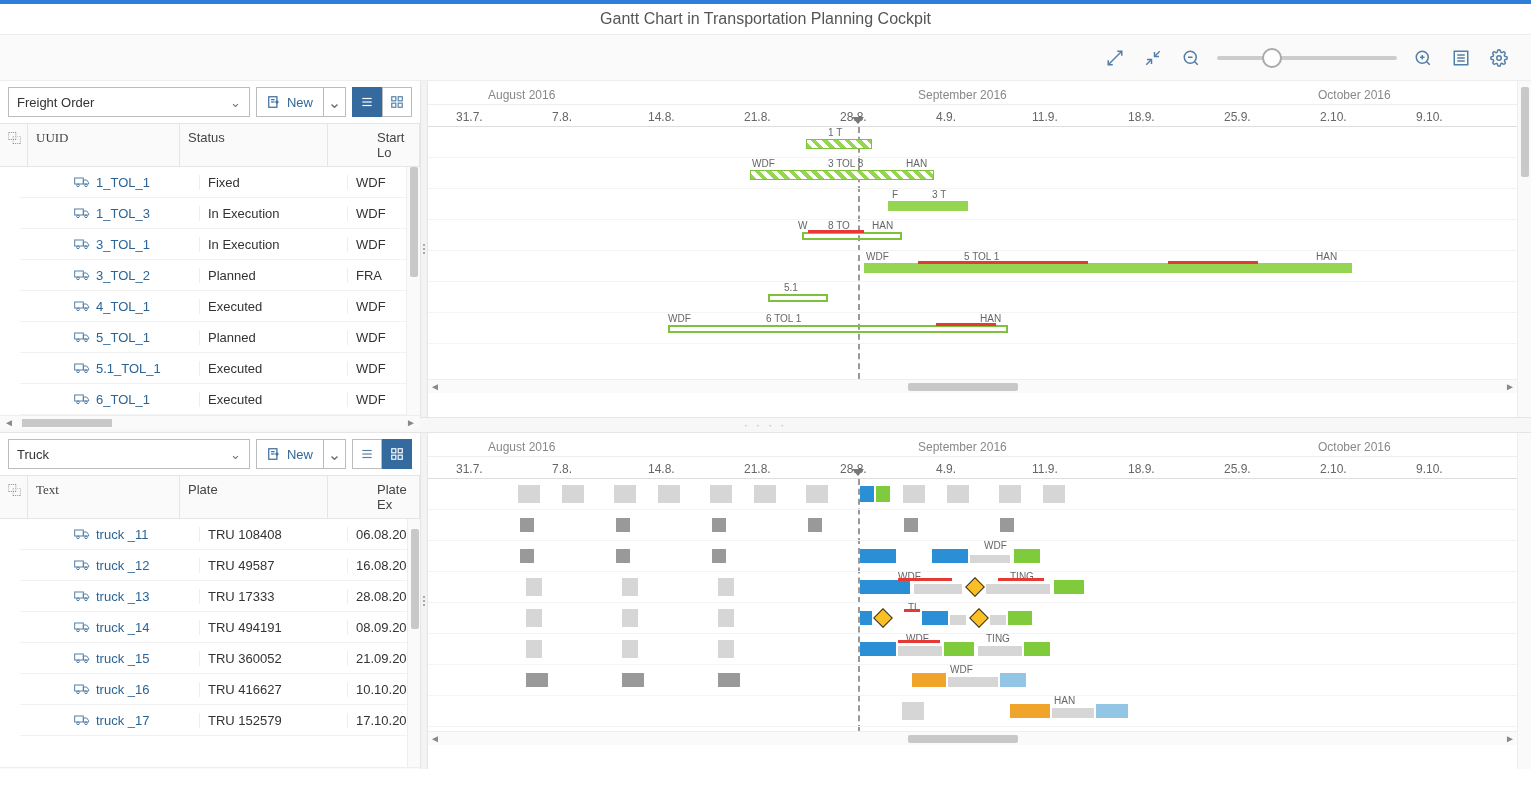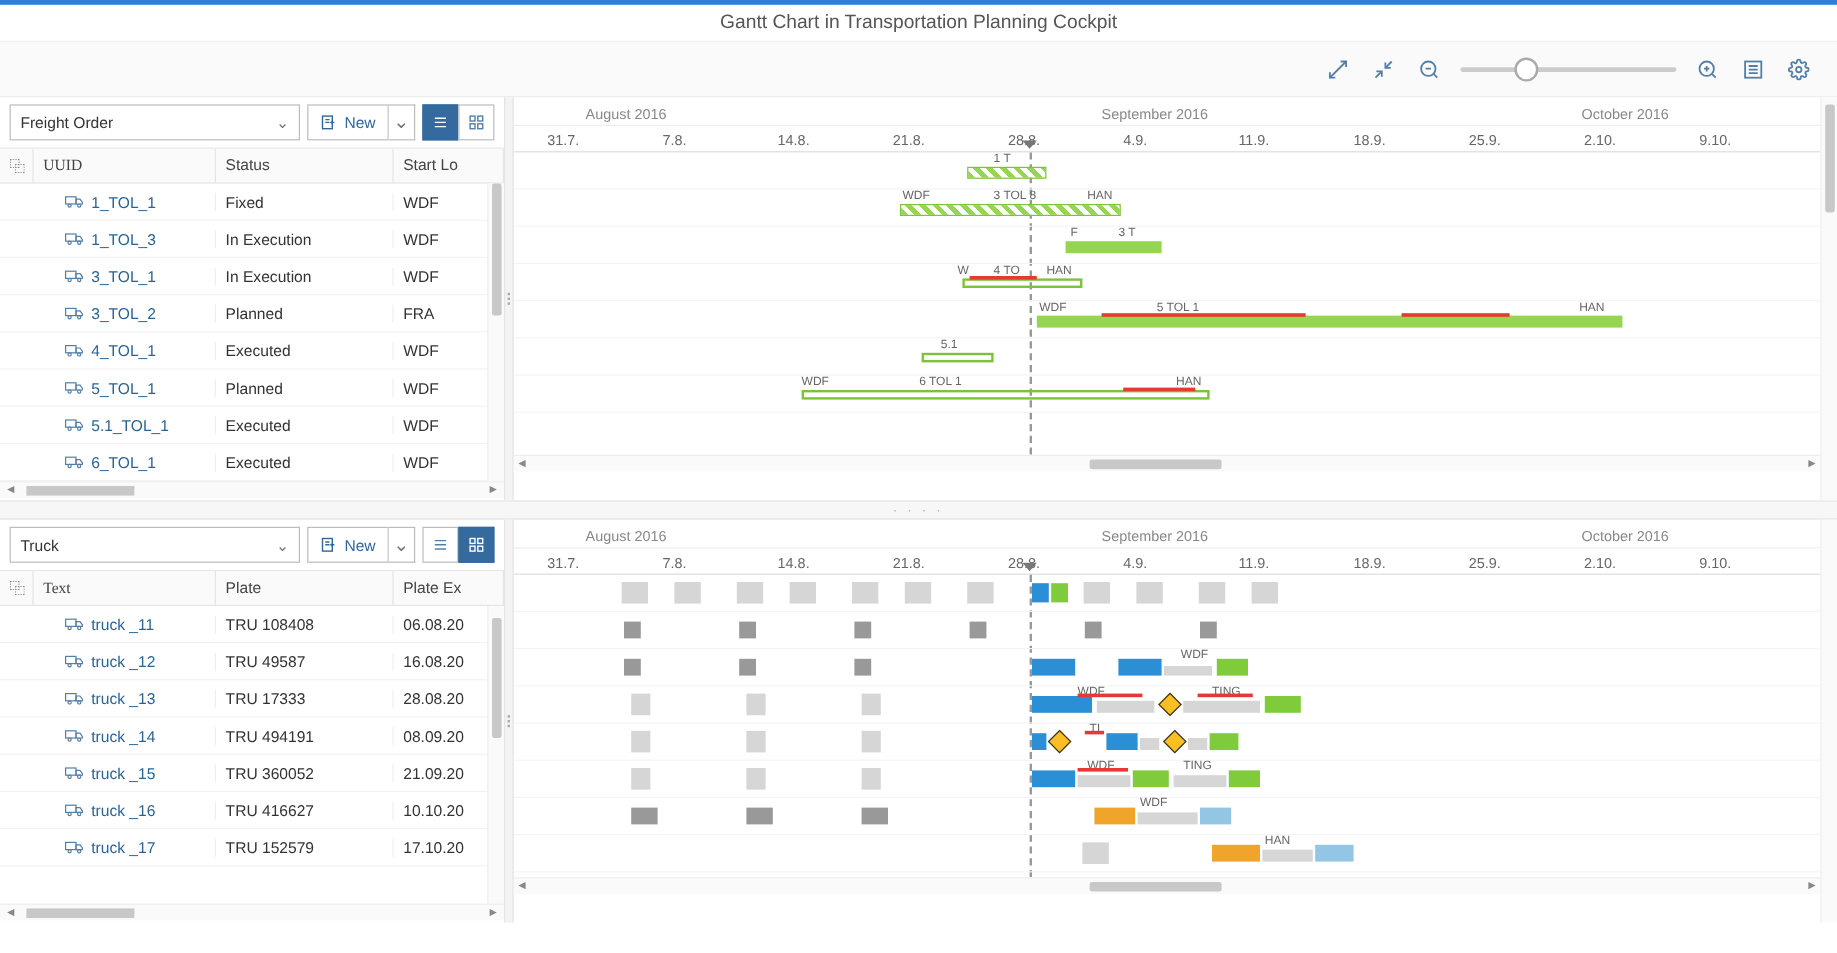--- a/index.html
+++ b/index.html
@@ -23,23 +23,23 @@
   .caret-btn { width: 22px; height: 30px; border: 1px solid #bcbcbc; border-left: none; background: #fff; display: flex; align-items: center; justify-content: center; color: #677; cursor: pointer; }
   .view-toggle { margin-left: auto; display: flex; }
   .view-btn { width: 30px; height: 30px; display: flex; align-items: center; justify-content: center; background: #fff; color: #537fa7; border: 1px solid #bcbcbc; cursor: pointer; }
   .view-btn.active { background: #346a9e; color: #fff; border-color: #346a9e; }
 
   .grid-header { display: flex; background: #fafafa; border-bottom: 1px solid #e5e5e5; font-size: 13px; color: #444; }
   .gh-cell { padding: 6px 8px; border-right: 1px solid #e5e5e5; }
   .gh-cell.w0 { width: 28px; }
   .gh-cell.w1 { width: 152px; font-family: Liberation Serif, serif; }
   .gh-cell.w2 { width: 148px; }
-  .gh-cell.w3 { flex: 1; }
-
-  .grid-body { position: relative; }
+  .gh-cell.w3 { flex: 1; margin-left: 41px; }
+
+  .grid-body { position: relative; margin-left: 20px; }
   .grid-row { display: flex; height: 31px; align-items: center; font-size: 13px; border-bottom: 1px solid #f2f2f2; }
   .gr-c0 { width: 28px; }
   .gr-c1 { width: 152px; border-right: 1px solid #eee; display: flex; align-items: center; gap: 6px; padding-left: 26px; }
   .gr-c1 a { color: #2a6496; text-decoration: none; }
   .gr-c2 { width: 148px; border-right: 1px solid #eee; padding-left: 8px; color: #333; }
   .gr-c3 { flex: 1; padding-left: 8px; color: #333; }
   .truck-icon { width: 16px; height: 12px; color: #537fa7; }
 
   .hscroll { height: 14px; background: #fafafa; position: relative; border-top: 1px solid #eee; }
   .hscroll .thumb { position: absolute; height: 8px; background: #c8c8c8; top: 3px; }
@@ -352,21 +352,21 @@
               <span class="barlbl" style="left:478px">HAN</span>
               <div class="bar green-hatch" style="left:322px;width:184px"></div>
             </div>
           <div class="g-row">
               <span class="barlbl" style="left:464px">F</span>
               <span class="barlbl" style="left:504px">3 T</span>
               <div class="bar green-solid" style="left:460px;width:80px"></div>
             </div>
           <div class="g-row">
               <span class="barlbl" style="left:370px">W</span>
-              <span class="barlbl" style="left:400px">4 TO</span>
+              <span class="barlbl" style="left:400px">8 TO</span>
               <span class="barlbl" style="left:444px">HAN</span>
               <div class="bar green-outline" style="left:374px;width:100px"></div>
               <div class="bar red-line" style="left:380px;width:56px;top:10px"></div>
             </div>
           <div class="g-row">
               <span class="barlbl" style="left:438px">WDF</span>
               <span class="barlbl" style="left:536px">5 TOL 1</span>
               <span class="barlbl" style="left:888px">HAN</span>
               <div class="bar green-solid" style="left:436px;width:488px"></div>
               <div class="bar red-line" style="left:490px;width:170px;top:10px"></div>

